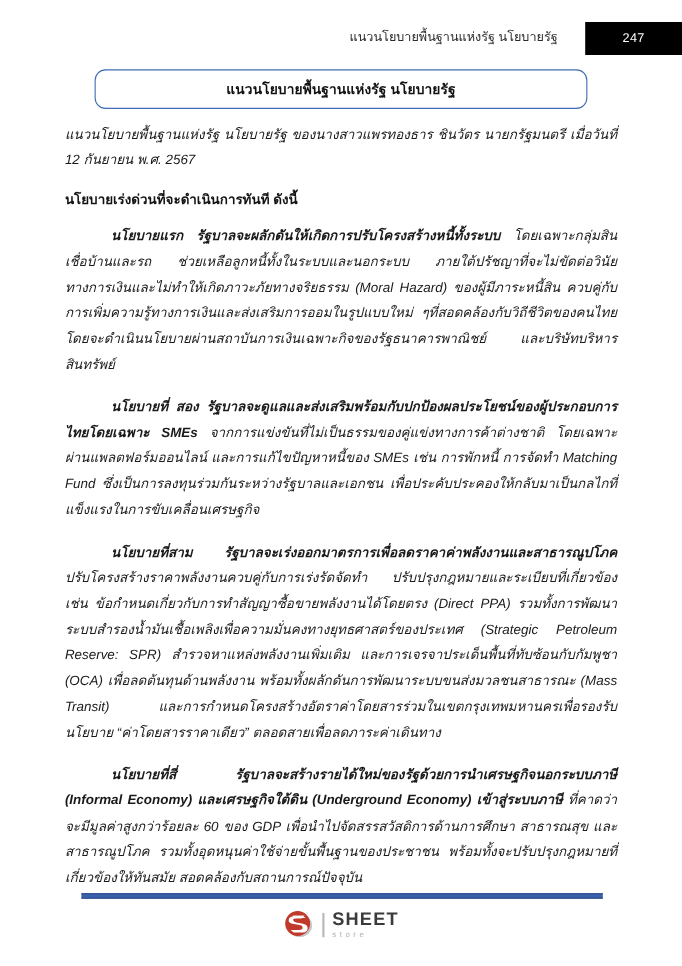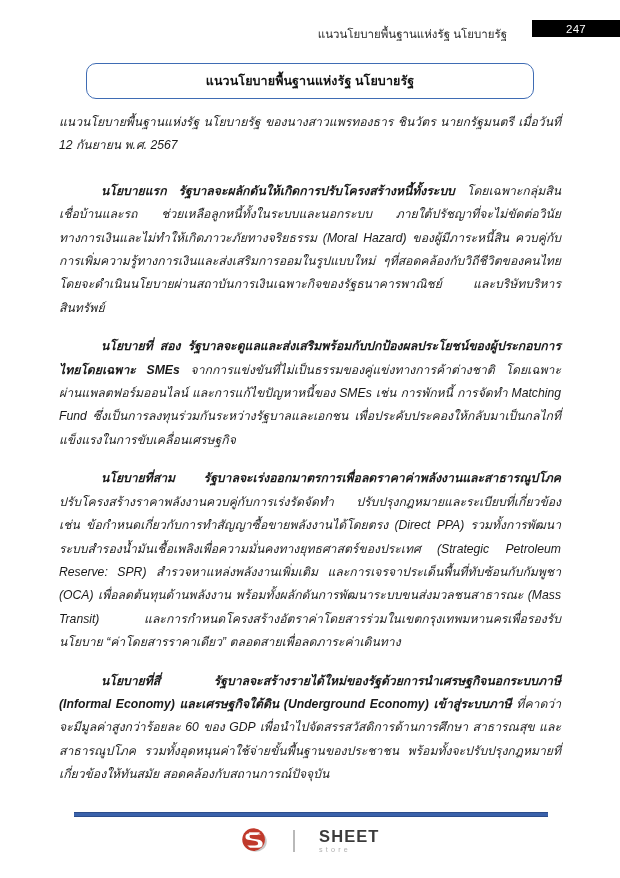--- a/index.html
+++ b/index.html
@@ -32,21 +32,21 @@
     line-height: 14px;
     color: #2b2b2b;
     white-space: nowrap;
     text-align: right;
   }
   .page-number-box {
     position: absolute;
     right: 0;
     top: 20px;
     width: 88px;
-    height: 17px;
+    height: 30px;
     background: #000000;
     color: #ffffff;
     font-size: 11.5px;
     display: flex;
     align-items: center;
     justify-content: center;
     letter-spacing: 0.3px;
   }
 
   
@@ -115,21 +115,21 @@
     box-sizing: border-box;
   }
   .footer-logo {
     position: absolute;
     left: 0;
     top: 826px;
     width: 620px;
     display: flex;
     align-items: center;
     justify-content: center;
-    gap: 24px;
+    gap: 7px;
   }
   .logo-mark {
     width: 29px;
     height: 29px;
     position: relative;
     flex: none;
   }
   .logo-divider {
     width: 1.6px;
     height: 22px;
@@ -166,20 +166,21 @@
 <div class="title-box">
   <div class="title-box-text">แนวนโยบายพื้นฐานแห่งรัฐ นโยบายรัฐ</div>
 </div>
 
 <div class="content">
 
   <p class="para">แนวนโยบายพื้นฐานแห่งรัฐ  นโยบายรัฐ  ของนางสาวแพรทองธาร  ชินวัตร  นายกรัฐมนตรี   เมื่อวันที่ 12 กันยายน พ.ศ. 2567</p>
 
   <div class="gap-sm"></div>
 
+  <p class="subhead">นโยบายเร่งด่วนที่จะดำเนินการทันที  ดังนี้</p>
 
   <div class="gap-sm"></div>
 
   <p class="para indent"><span class="lead">นโยบายแรก รัฐบาลจะผลักดันให้เกิดการปรับโครงสร้างหนี้ทั้งระบบ</span><span> โดยเฉพาะกลุ่มสินเชื่อบ้านและรถ ช่วยเหลือลูกหนี้ทั้งในระบบและนอกระบบ ภายใต้ปรัชญาที่จะไม่ขัดต่อวินัยทางการเงินและไม่ทำให้เกิดภาวะภัยทางจริยธรรม (Moral Hazard) ของผู้มีภาระหนี้สิน ควบคู่กับการเพิ่มความรู้ทางการเงินและส่งเสริมการออมในรูปแบบใหม่ ๆที่สอดคล้องกับวิถีชีวิตของคนไทย โดยจะดำเนินนโยบายผ่านสถาบันการเงินเฉพาะกิจของรัฐธนาคารพาณิชย์  และบริษัทบริหารสินทรัพย์</span></p>
 
   <div class="gap-md"></div>
 
   <p class="para indent"><span class="lead">นโยบายที่ สอง  รัฐบาลจะดูแลและส่งเสริมพร้อมกับปกป้องผลประโยชน์ของผู้ประกอบการไทยโดยเฉพาะ SMEs</span><span> จากการแข่งขันที่ไม่เป็นธรรมของคู่แข่งทางการค้าต่างชาติ โดยเฉพาะผ่านแพลตฟอร์มออนไลน์ และการแก้ไขปัญหาหนี้ของ  SMEs เช่น การพักหนี้   การจัดทำ Matching Fund ซึ่งเป็นการลงทุนร่วมกันระหว่างรัฐบาลและเอกชน เพื่อประคับประคองให้กลับมาเป็นกลไกที่แข็งแรงในการขับเคลื่อนเศรษฐกิจ</span></p>
 
   <div class="gap-md"></div>

